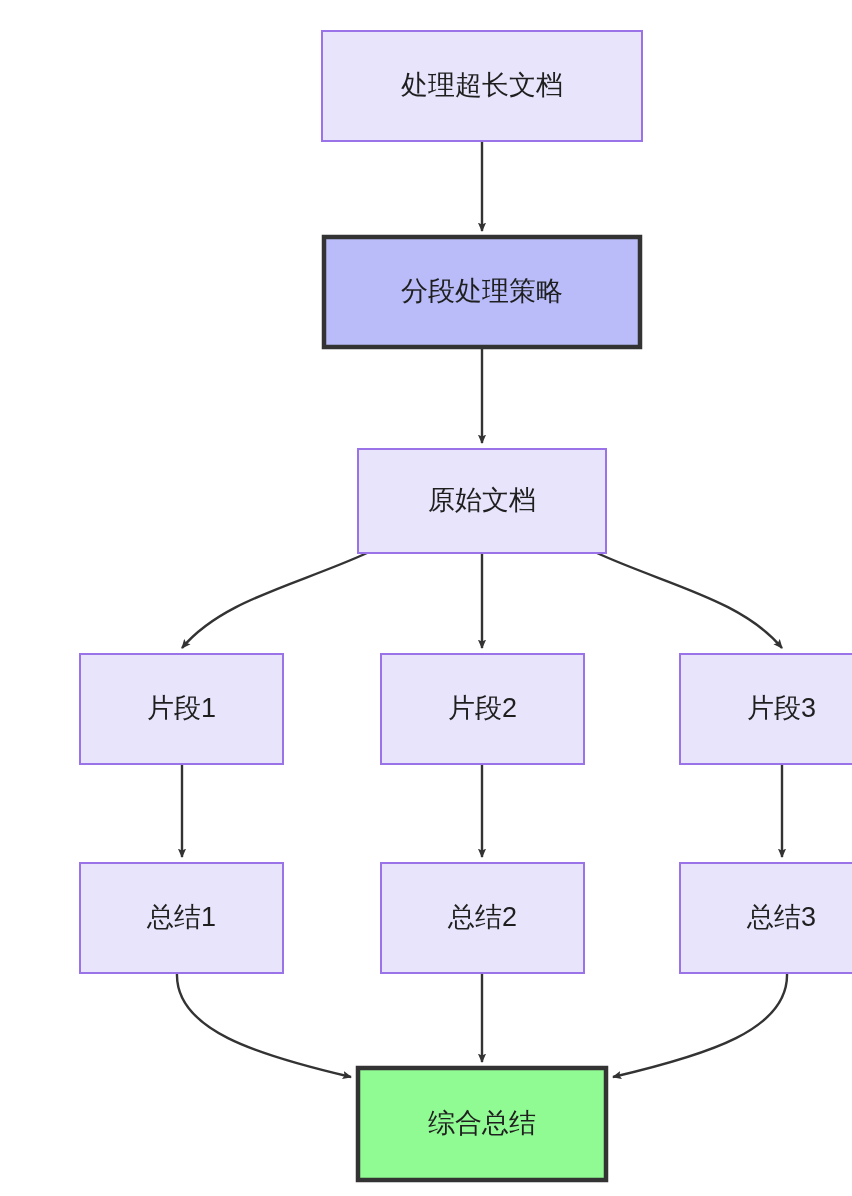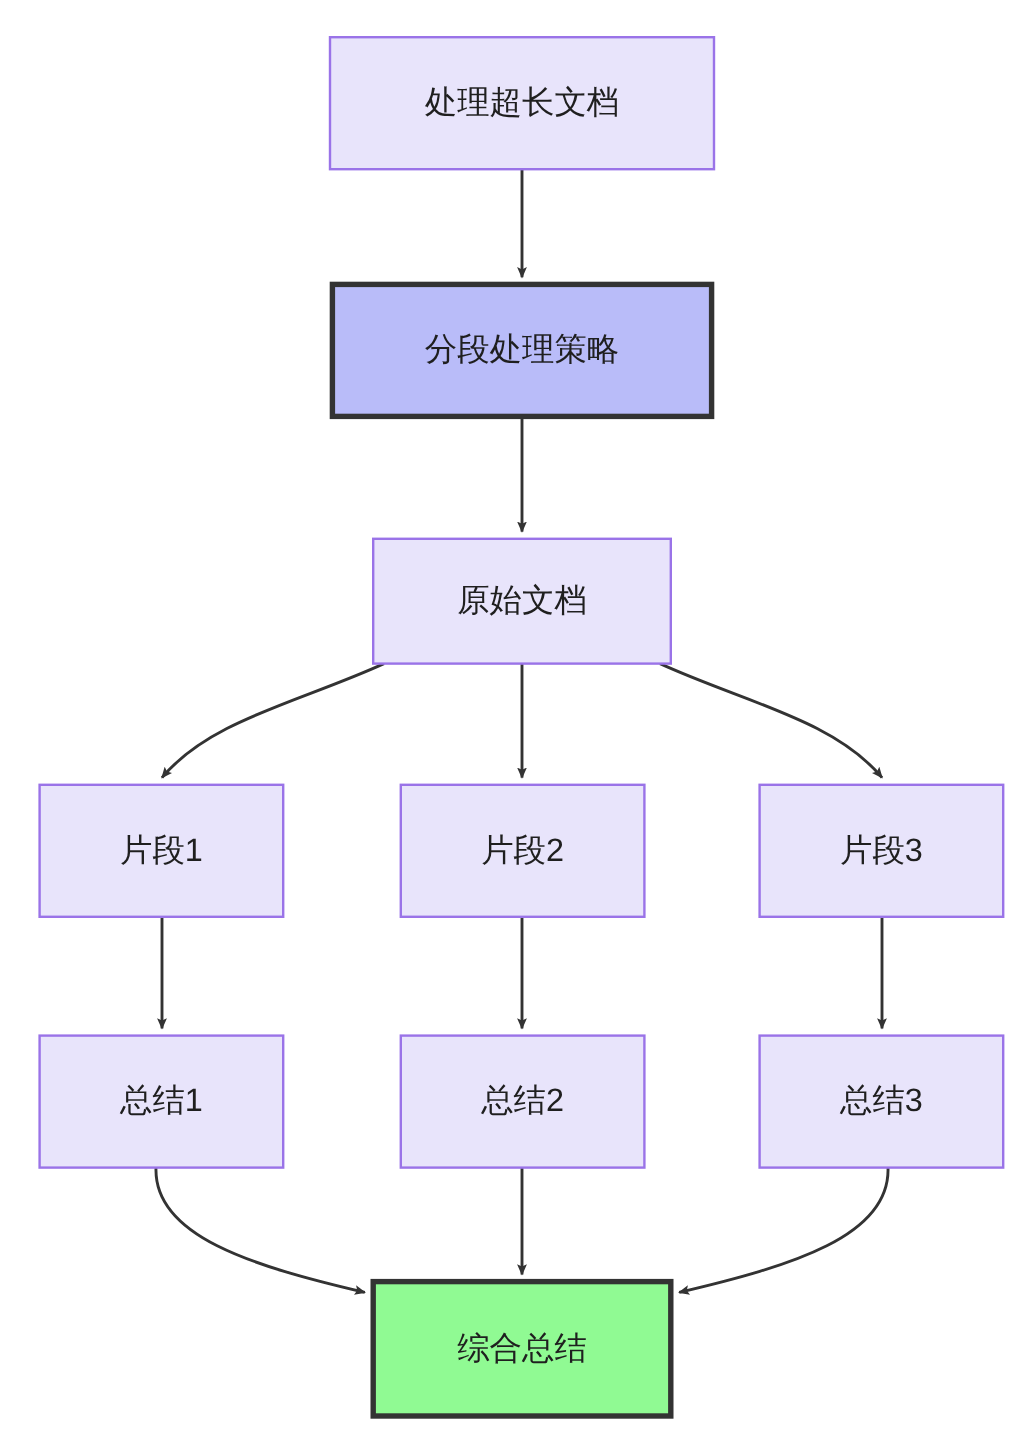--- a/index.html
+++ b/index.html
@@ -10,20 +10,21 @@
   body {
     width: 852px;
     height: 1196px;
     font-family: "Liberation Sans", "DejaVu Sans", sans-serif;
     overflow: hidden;
   }
   #flowchart-root {
     position: relative;
     width: 712px;
     height: 1196px;
+    padding-left: 47px;
   }
   svg.diagram {
     display: block;
     width: 852px;
     height: 1196px;
   }
   .node-rect {
     stroke-width: 2;
   }
   .node-rect.emphasis {

